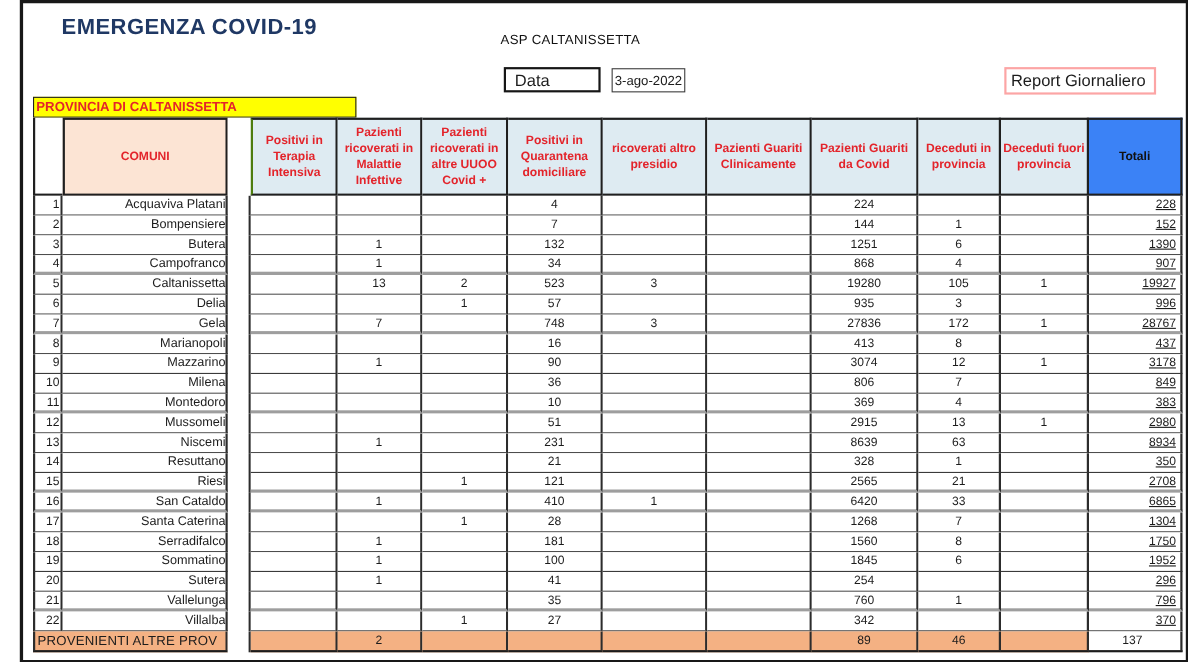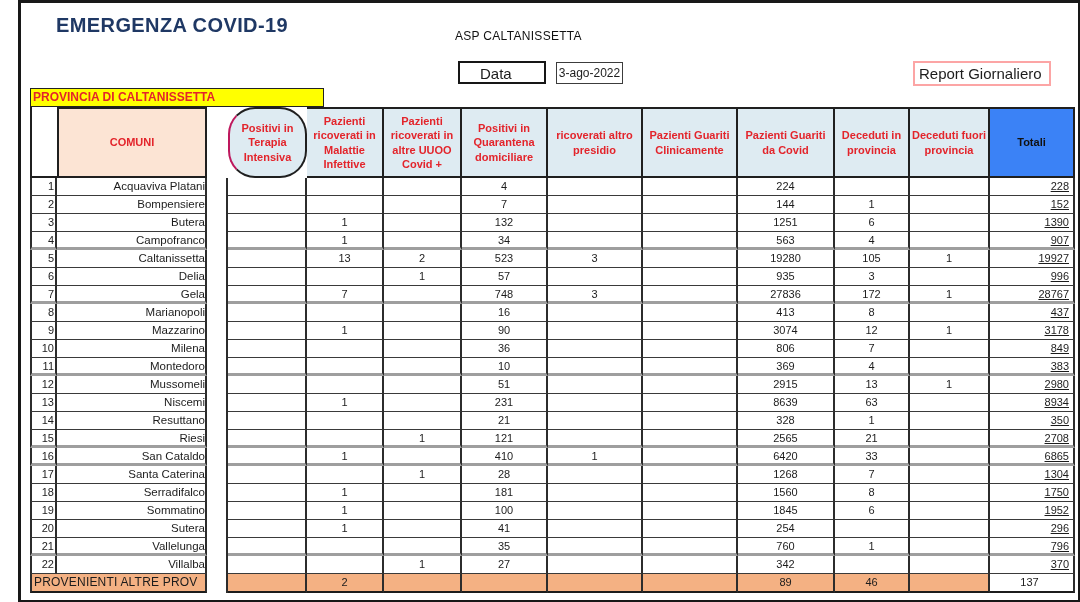--- a/index.html
+++ b/index.html
@@ -4,40 +4,40 @@
 <style>
   html,body{margin:0;padding:0;background:#fff;}
   .stage{position:relative;width:1080px;height:602px;background:#fff;overflow:hidden;
          font-family:"Liberation Sans",sans-serif;color:#1c1c1c;}
   .frame{position:absolute;left:18px;top:0;width:1057px;height:597px;
          border:2px solid #181818;border-left-width:3px;border-top-width:3px;}
   .title{position:absolute;left:56px;top:14px;font-size:20px;font-weight:bold;
          color:#1F3864;letter-spacing:.4px;}
   .org{position:absolute;left:455px;top:29px;font-size:12px;color:#111;letter-spacing:.3px;}
   .databox{position:absolute;left:458px;top:61px;width:88px;height:23px;border:2px solid #161616;
-           font-size:15px;line-height:22px;padding-left:20px;box-sizing:border-box;background:#fff;}
+           font-size:15px;line-height:22px;padding-left:8px;box-sizing:border-box;background:#fff;}
   .datebox{position:absolute;left:556px;top:62px;width:67px;height:22px;border:1px solid #3c3c3c;
            font-size:12px;line-height:21px;text-align:center;box-sizing:border-box;background:#fff;}
   .reportbox{position:absolute;left:913px;top:61px;width:138px;height:25px;border:2px solid #fca5a5;
            font-size:15px;line-height:22px;padding-left:4px;box-sizing:border-box;background:#fff;}
   .banner{position:absolute;left:30px;top:88px;width:294px;height:19px;background:#FFFF00;
           border:1px solid #222;box-sizing:border-box;font-size:12px;font-weight:bold;
           color:#E3242B;line-height:17px;padding-left:2px;}
   .tablewrap{position:absolute;left:30px;top:107px;width:1045px;}
   .hrow{display:grid;grid-template-columns:27px 150px 21px 79px 77px 78px 86px 95px 95px 97px 75px 80px 85px;
         height:71px;}
   .hcell{box-sizing:border-box;display:flex;align-items:center;justify-content:center;text-align:center;
          font-size:11px;font-weight:bold;color:#E3242B;background:#DEEBF2;
          border-top:2px solid #1f1f1f;border-bottom:2px solid #1f1f1f;border-right:2px solid #1f1f1f;
          line-height:1.3;padding:1px 2px;}
   .h-num{background:#fff;border-top:none;border-right:none;border-left:2px solid #1f1f1f;
          border-bottom:2px solid #1f1f1f;}
   .h-comuni{background:#FCE4D4;border-left:2px solid #1f1f1f;}
   .h-spacer{background:#fff;border:none;}
-  .h-first{border-left:2px solid #be185d;border-radius:27px;}
+  .h-first{border-left:2px solid #4d7c0f;}
   .h-tot{background:#3b82f6;color:#111;}
   .row{display:grid;grid-template-columns:27px 150px 21px 79px 77px 78px 86px 95px 95px 97px 75px 80px 85px;
        height:18px;}
   .cell{box-sizing:border-box;font-size:11px;line-height:16px;border-right:2px solid #2c2c2c;
         border-bottom:1px solid #3a3a3a;overflow:hidden;white-space:nowrap;background:#fff;}
   .sep-below .cell{border-bottom:3px solid #9e9e9e;}
   .c-num{border-left:2px solid #2c2c2c;text-align:right;padding-right:1px;}
   .c-name{text-align:right;padding-left:3px;font-size:11.5px;}
   .c-spacer{border-bottom:none;background:transparent;}
   .sep-below .c-spacer{border-bottom:none;}
@@ -129,21 +129,21 @@
         <div class="row sep-below">
           <div class="cell c-num">4</div>
           <div class="cell c-name">Campofranco</div>
           <div class="cell c-spacer"></div>
           <div class="cell c-val"></div>
           <div class="cell c-val">1</div>
           <div class="cell c-val"></div>
           <div class="cell c-val">34</div>
           <div class="cell c-val"></div>
           <div class="cell c-val"></div>
-          <div class="cell c-val">563</div>
+          <div class="cell c-val">868</div>
           <div class="cell c-val">4</div>
           <div class="cell c-val"></div>
           <div class="cell c-tot">907</div>
         </div>
         <div class="row">
           <div class="cell c-num">5</div>
           <div class="cell c-name">Caltanissetta</div>
           <div class="cell c-spacer"></div>
           <div class="cell c-val"></div>
           <div class="cell c-val">13</div>

